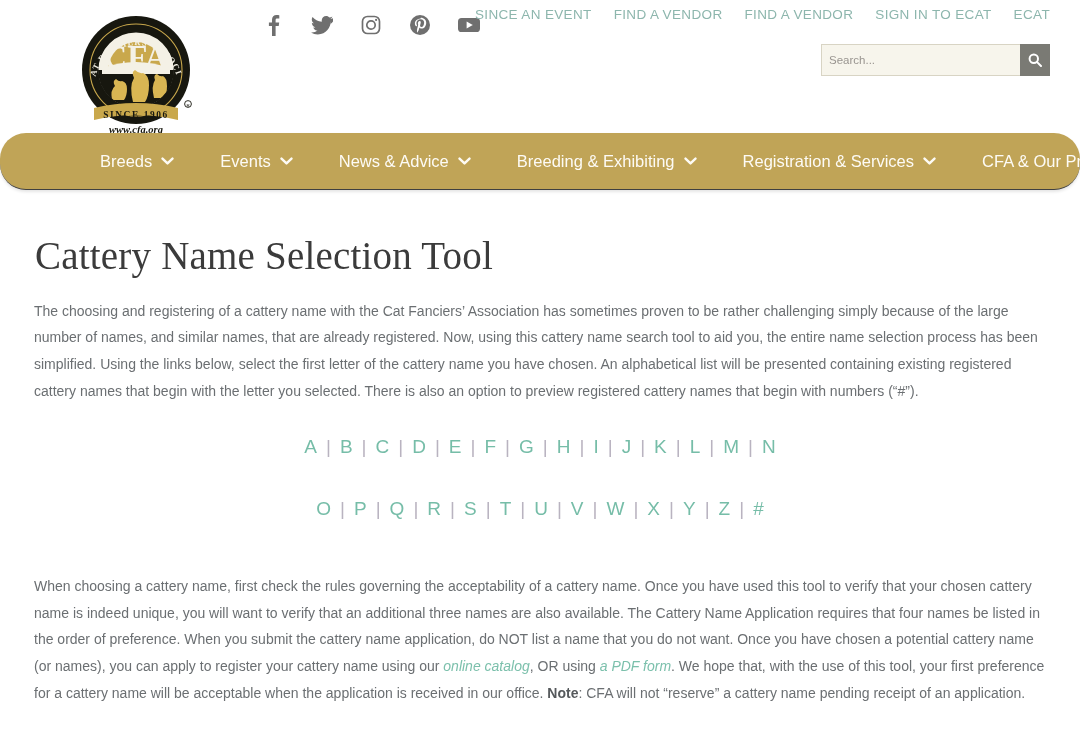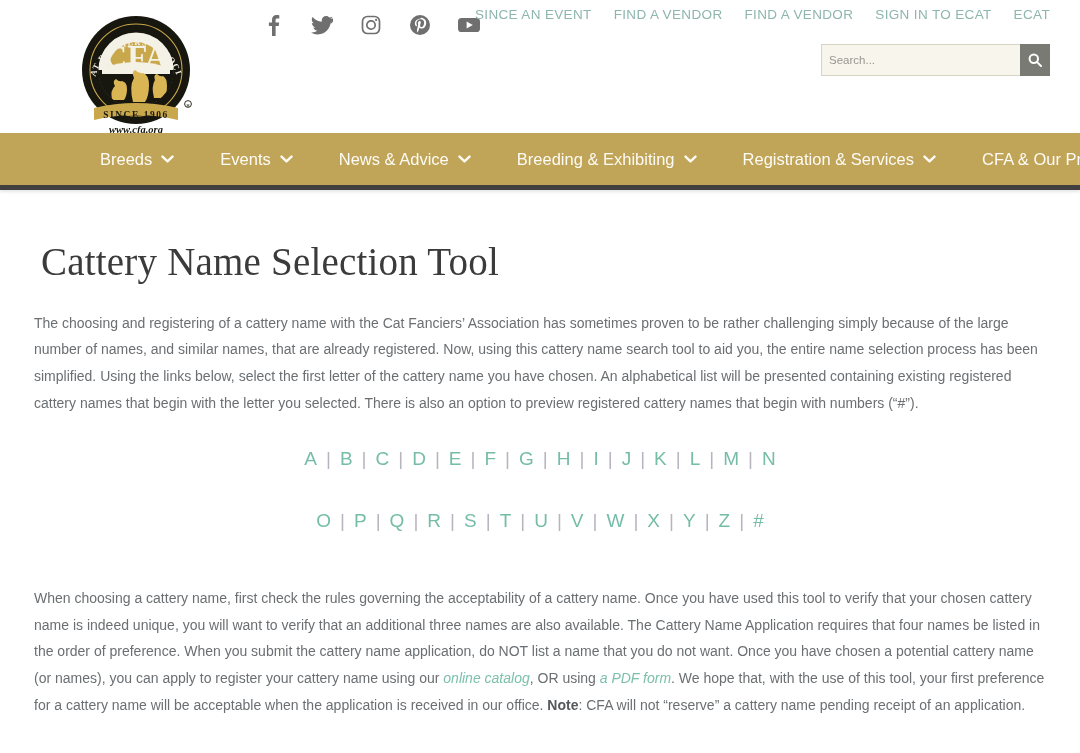--- a/index.html
+++ b/index.html
@@ -101,26 +101,27 @@
     padding: 0;
   }
   .search-btn svg { display: block; }
 
   
   .mainnav {
     position: relative;
     width: 1080px;
     height: 57px;
     background: #c0a457;
-    border-bottom: 5px solid #404040;
+    border-bottom: 1px solid #404040;
     box-shadow: 0 2px 3px rgba(0,0,0,0.10);
     display: flex;
     align-items: center;
     padding-left: 100px;
     z-index: 5;
+    border-radius: 26px;
   }
   .nav-item {
     display: inline-flex;
     align-items: center;
     gap: 9px;
     margin-right: 46px;
     cursor: pointer;
     white-space: nowrap;
   }
   .nav-label {
@@ -132,21 +133,21 @@
   .caret svg { display: block; }
 
   
   .content {
     width: 1080px;
     padding: 0 34px;
     background: #ffffff;
   }
 
   .page-title {
-    margin: 7px;
+    margin: 1px;
     padding-top: 44px;
     font-family: "Liberation Serif", serif;
     font-size: 39px;
     font-weight: 400;
     color: #3b3b3b;
     letter-spacing: 0.2px;
     line-height: 1.1;
   }
 
   .body-text {

